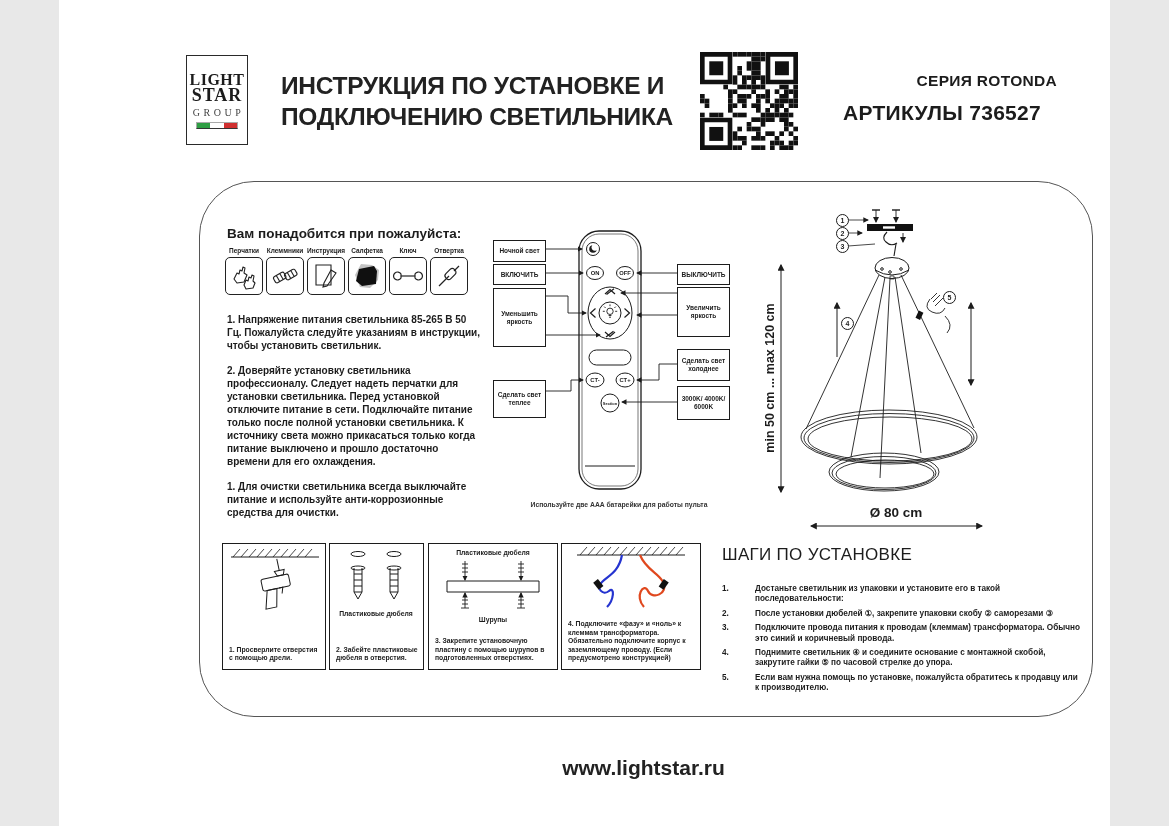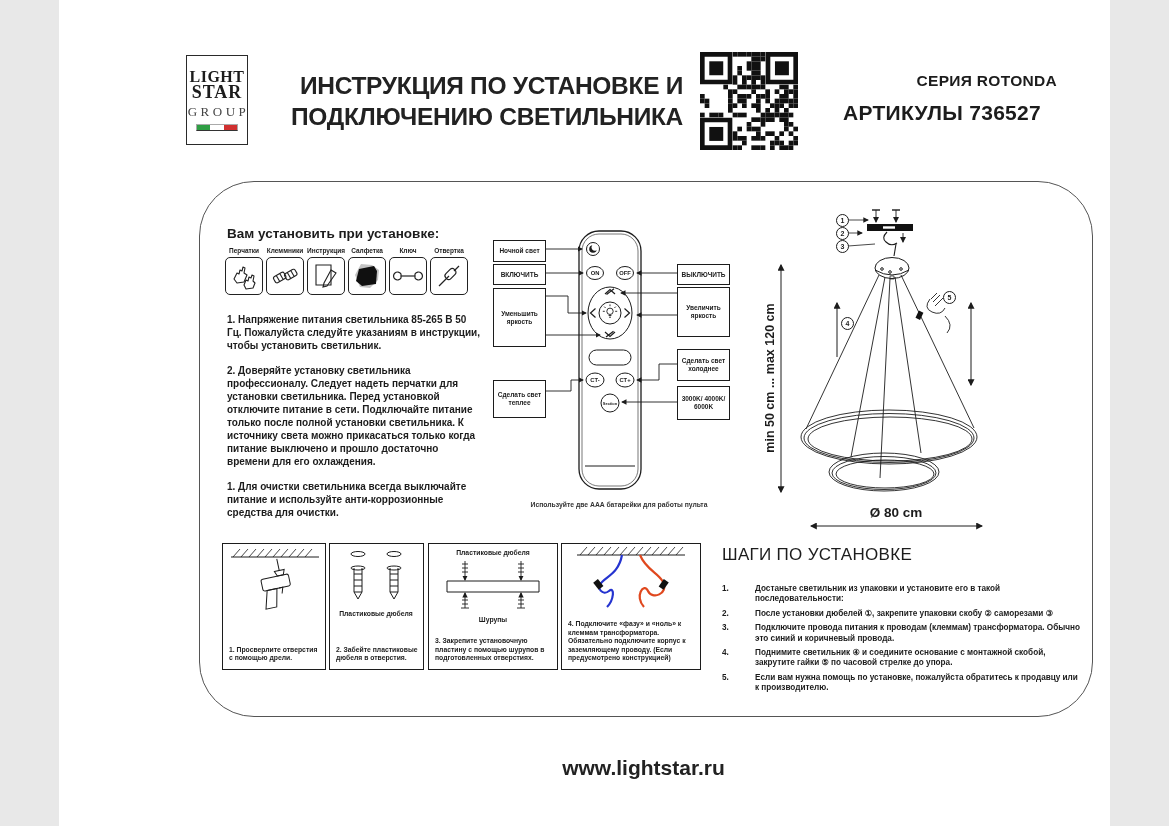--- a/index.html
+++ b/index.html
@@ -8,25 +8,25 @@
   .abs{position:absolute;}
   svg{overflow:visible;font-family:inherit;}
   svg *{vector-effect:non-scaling-stroke;}
 
   
   .logo-box{left:127px;top:55px;width:60px;height:88px;border:1.5px solid #2a2a2a;
             display:flex;flex-direction:column;align-items:center;justify-content:center;
             font-family:"Liberation Serif",serif;}
   .logo-l1{font-size:16px;font-weight:700;letter-spacing:.5px;line-height:15px;}
   .logo-l2{font-size:18px;font-weight:700;letter-spacing:1px;line-height:17px;}
-  .logo-l3{font-size:13px;letter-spacing:3.5px;margin:3px 0 4px 3px;color:#444;}
+  .logo-l3{font-size:10px;letter-spacing:3.5px;margin:3px 0 4px 3px;color:#444;}
   .flag{width:40px;height:5px;display:flex;border:0.5px solid #aaa;border-bottom:1.5px solid #333;}
   .flag span{flex:1;height:100%;}
 
-  .doc-title{left:222px;top:70px;width:402px;text-align:right;font-size:24.5px;font-weight:700;
+  .doc-title{left:222px;top:70px;width:402px;text-align:left;font-size:24.5px;font-weight:700;
              line-height:31px;letter-spacing:-0.3px;color:#222;}
   .series-block{left:768px;top:72px;width:230px;text-align:center;}
   .series{font-size:15.5px;font-weight:700;letter-spacing:.3px;text-align:right;}
   .article{font-size:21px;font-weight:700;margin-top:11px;letter-spacing:.3px;}
 
   
   .main-frame{left:140px;top:181px;width:892px;height:534px;border:1.5px solid #555;border-radius:55px;}
 
   
   .req-heading{left:168px;top:226px;font-size:13.5px;font-weight:700;}
@@ -248,21 +248,21 @@
       </g>
   </svg>
 
   <div class="abs series-block">
     <div class="series">СЕРИЯ ROTONDA</div>
     <div class="article">АРТИКУЛЫ 736527</div>
   </div>
 
   <div class="abs main-frame"></div>
 
-  <div class="abs req-heading">Вам установить при установке:</div>
+  <div class="abs req-heading">Вам понадобится при пожалуйста:</div>
 
   <div class="abs tools-row">
     <div class="tool">
       <div class="tool-label">Перчатки</div>
       <div class="tool-box">
         <svg width="30" height="30" viewBox="0 0 30 30" fill="none" stroke="#222" stroke-width="1.1" stroke-linejoin="round">
           <path d="M5,18 l3,-6 2,1 1,-4 2,1 1,-4 2,1 -1,5 3,2 -3,7 -7,1 z"></path>
           <path d="M15,24 l2,-5 2,1 1,-4 2,1 1,-3 2,1 -1,5 2,2 -2,5 -7,1 z"></path>
         </svg>
       </div>

